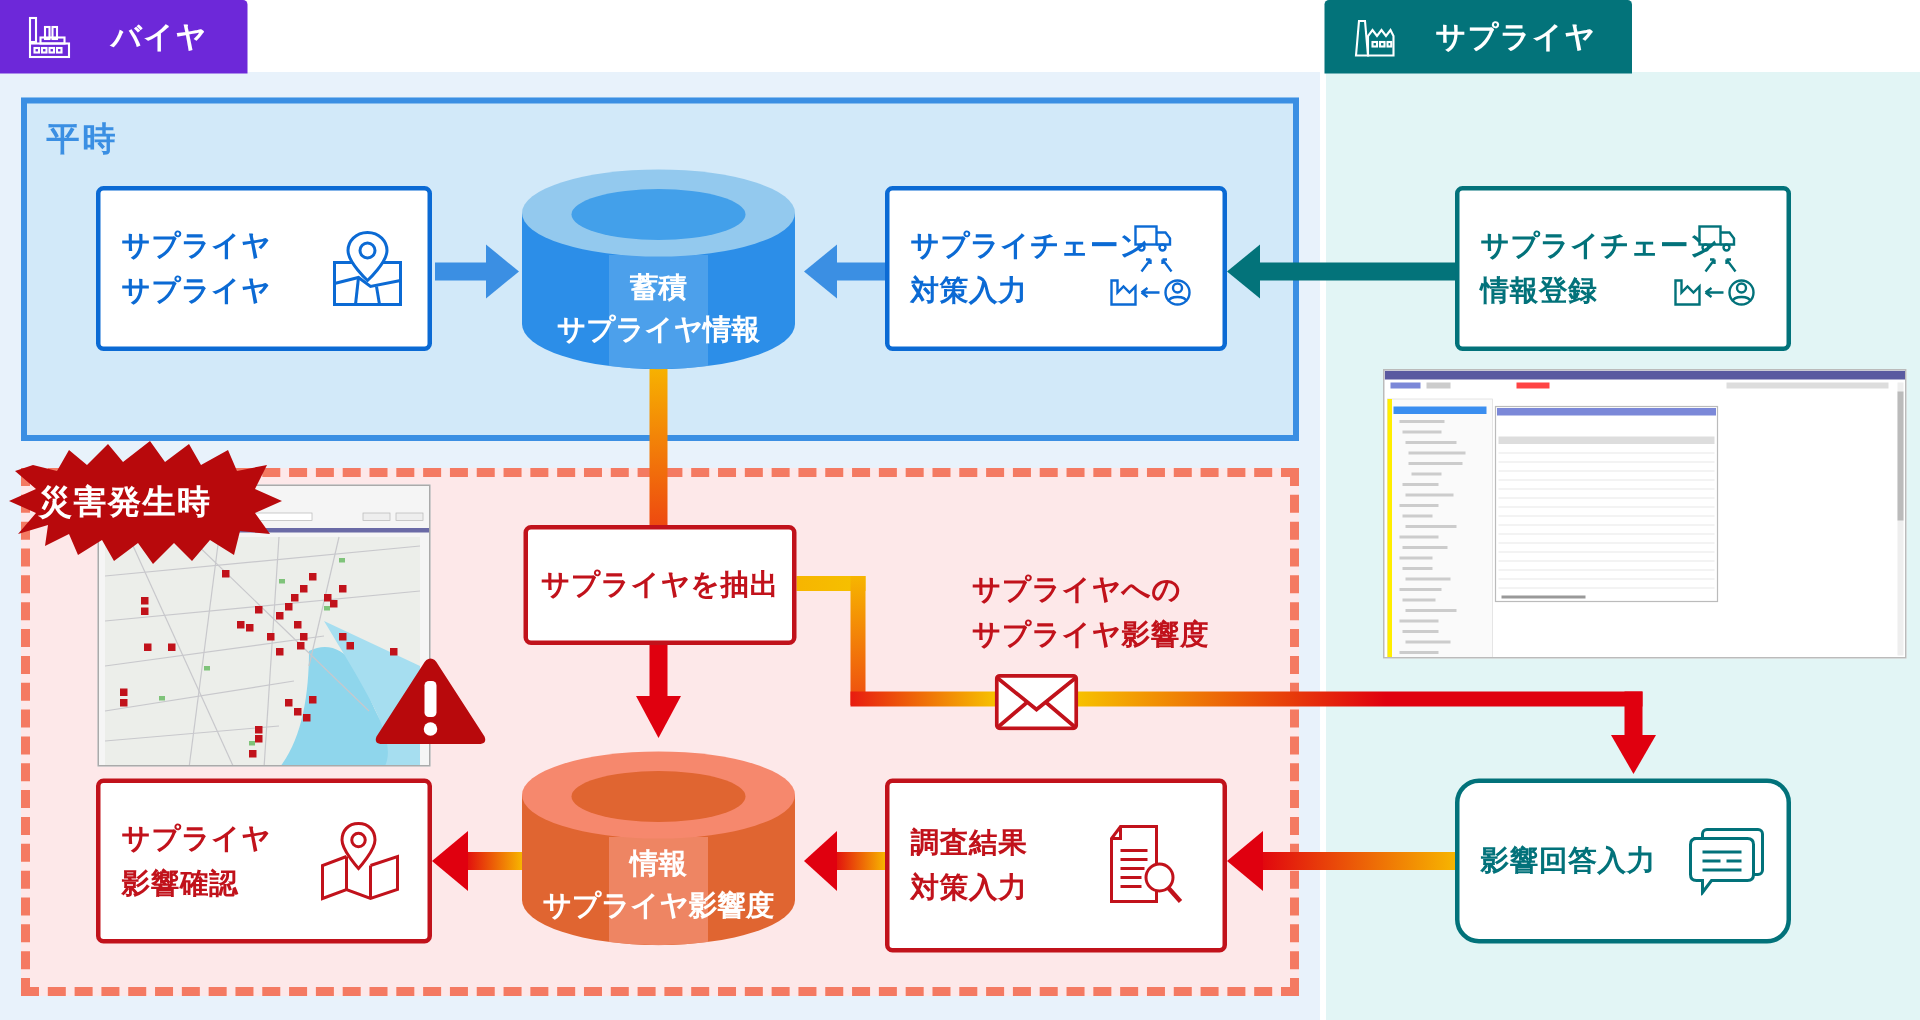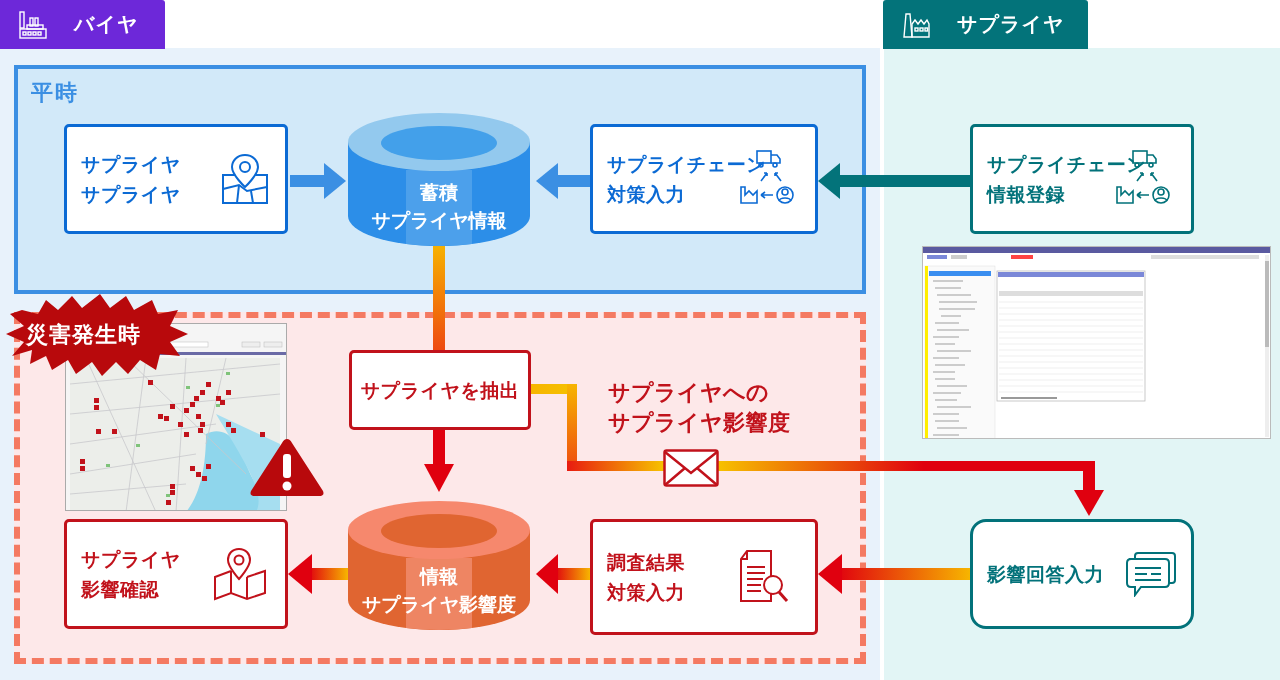--- a/index.html
+++ b/index.html
@@ -30,21 +30,21 @@
   .box { background: #fff; border-radius: 5px; border: 3px solid; display: flex; align-items: center; justify-content: space-between; padding: 0 14px 0 14px; }
   .box-blue { border-color: #0b6ad4; color: #0b6ad4; }
   .box-teal { border-color: #02727a; color: #02727a; }
   .box-red { border-color: #c1121b; color: #c1121b; }
   .box-text { font-size: 19px; font-weight: bold; line-height: 30px; letter-spacing: 0.5px; white-space: nowrap; }
   .box-center { justify-content: center; text-align: center; }
 
   
   .cyl-label { color: #fff; font-weight: bold; font-size: 19px; text-align: center; line-height: 28px; width: 100%; }
 
-  .callout-text { color: #c1121b; font-weight: bold; font-size: 22px; line-height: 30px; letter-spacing: 0.5px; white-space: nowrap; }
+  .callout-text { color: #c1121b; font-weight: bold; font-size: 19px; line-height: 30px; letter-spacing: 0.5px; white-space: nowrap; margin-left: 40px; }
 
   .burst-label { color: #fff; font-weight: bold; font-size: 22px; letter-spacing: 1px; white-space: nowrap; }
 
   
   .app-shot { left: 922px; top: 246px; width: 349px; height: 193px; background: #fff; border: 1px solid #bbb; overflow: hidden; }
   .map-shot { left: 65px; top: 323px; width: 222px; height: 188px; background: #eef1f3; border: 1px solid #aaa; overflow: hidden; }
 </style>
 </head>
 <body>
 

